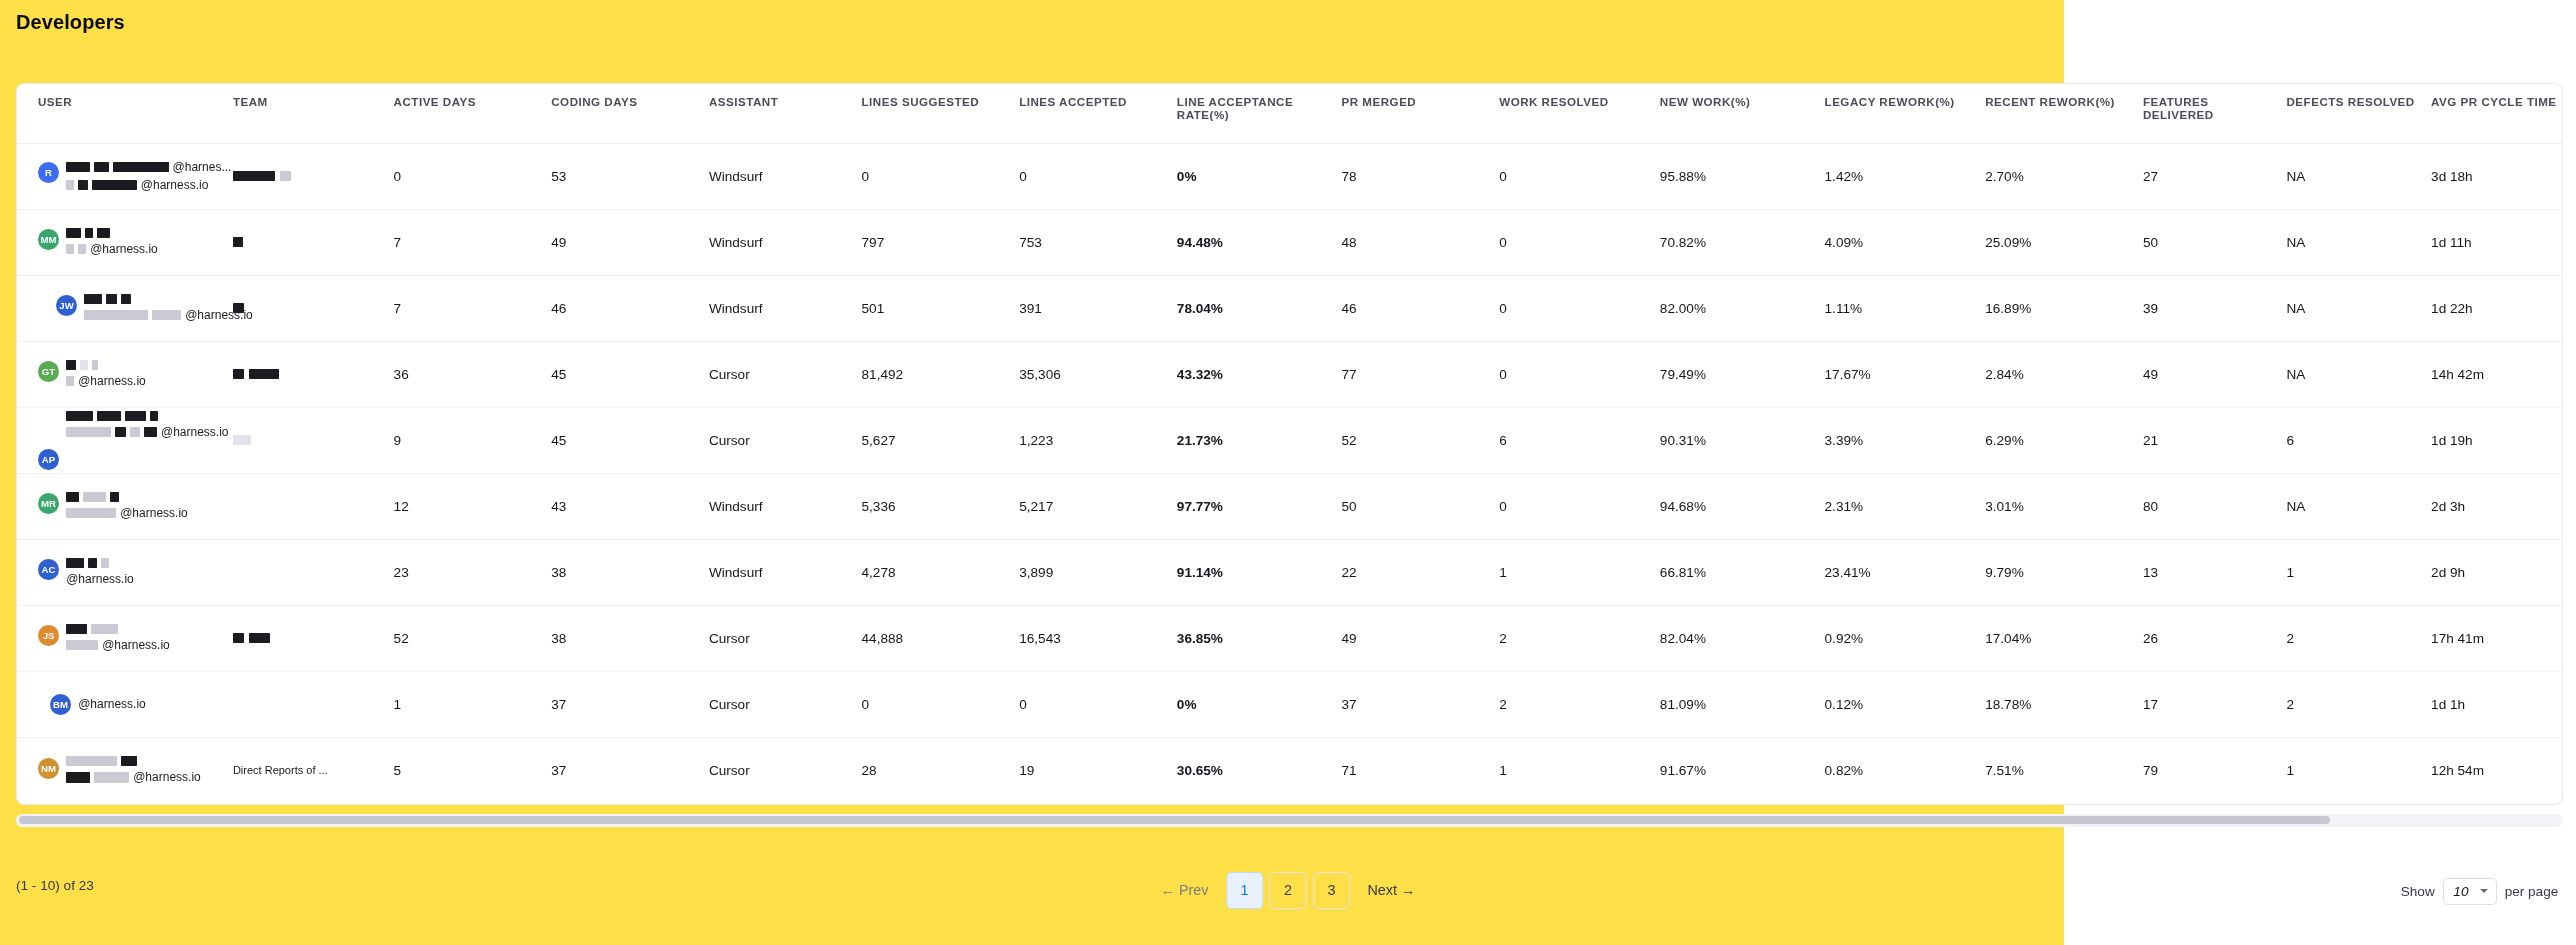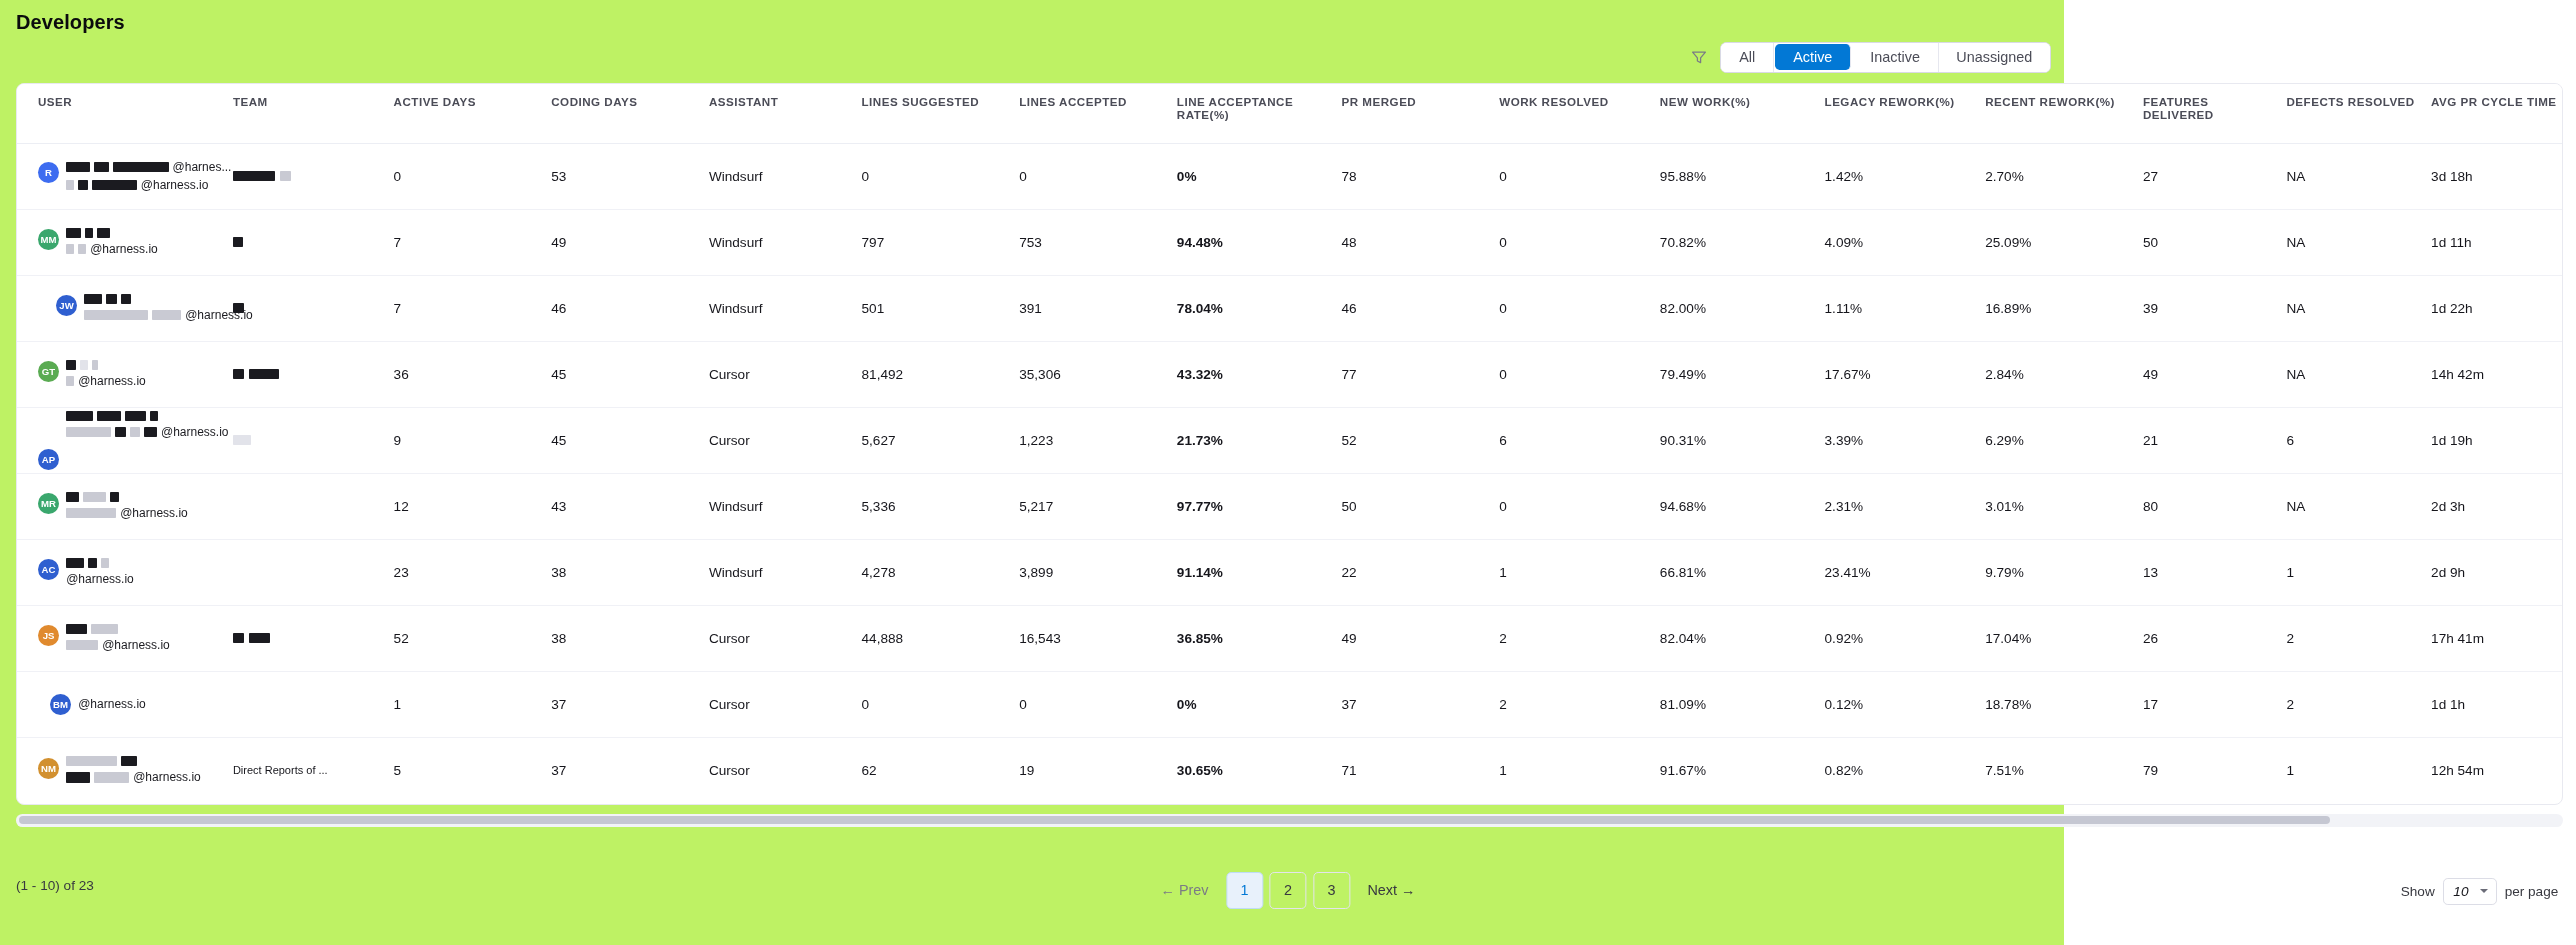--- a/index.html
+++ b/index.html
@@ -7,21 +7,21 @@
     margin: 0; padding: 0;
     width: 2576px; height: 945px;
     background: #ffffff;
     font-family: "Liberation Sans", sans-serif;
     color: #1c1c24;
     overflow: hidden;
   }
   .page {
     position: relative;
     width: 2064px; height: 945px;
-    background: #bef264;
+    background: #fde047;
   }
   
   .page-title {
     position: absolute;
     left: 16px; top: 11.2px;
     font-size: 20px;
     font-weight: bold;
     color: #0b0b0d;
     letter-spacing: 0.1px;
   }
@@ -236,33 +236,20 @@
     border-top: 4.8px solid #6b6c78;
   }
 </style>
 </head>
 <body>
 
 <div class="page">
 
   <div class="page-title">Developers</div>
 
-  <div class="filter-bar">
-    <div class="filter-icon">
-      <svg width="16" height="16" viewBox="0 0 20 20" aria-hidden="true">
-        <path d="M2 4h16l-6 7v6l-4-2v-4z" fill="none" stroke="#7a7b85" stroke-width="1.6" stroke-linejoin="round"></path>
-      </svg>
-    </div>
-    <div class="seg-group">
-      <div class="seg">All</div>
-      <div class="seg active">Active</div>
-      <div class="seg">Inactive</div>
-      <div class="seg">Unassigned</div>
-    </div>
-  </div>
 
   <div class="table-wrap">
     <table>
       <colgroup>
         <col class="c-user">
           <col class="c-team">
           <col class="c-ad">
           <col class="c-cd">
         <col class="c-as">
           <col class="c-ls">
@@ -648,21 +635,21 @@
               </div>
             </td>
             <td>
               <div class="team-cell">
                 <span class="team-text">Direct Reports of  ...</span>
               </div>
             </td>
             <td>5</td>
             <td>37</td>
             <td>Cursor</td>
-            <td>62</td>
+            <td>28</td>
             <td>19</td>
             <td class="bold">30.65%</td>
             <td>71</td>
             <td>1</td>
             <td>91.67%</td>
             <td>0.82%</td>
             <td>7.51%</td>
             <td>79</td>
             <td>1</td>
             <td>12h 54m</td>

